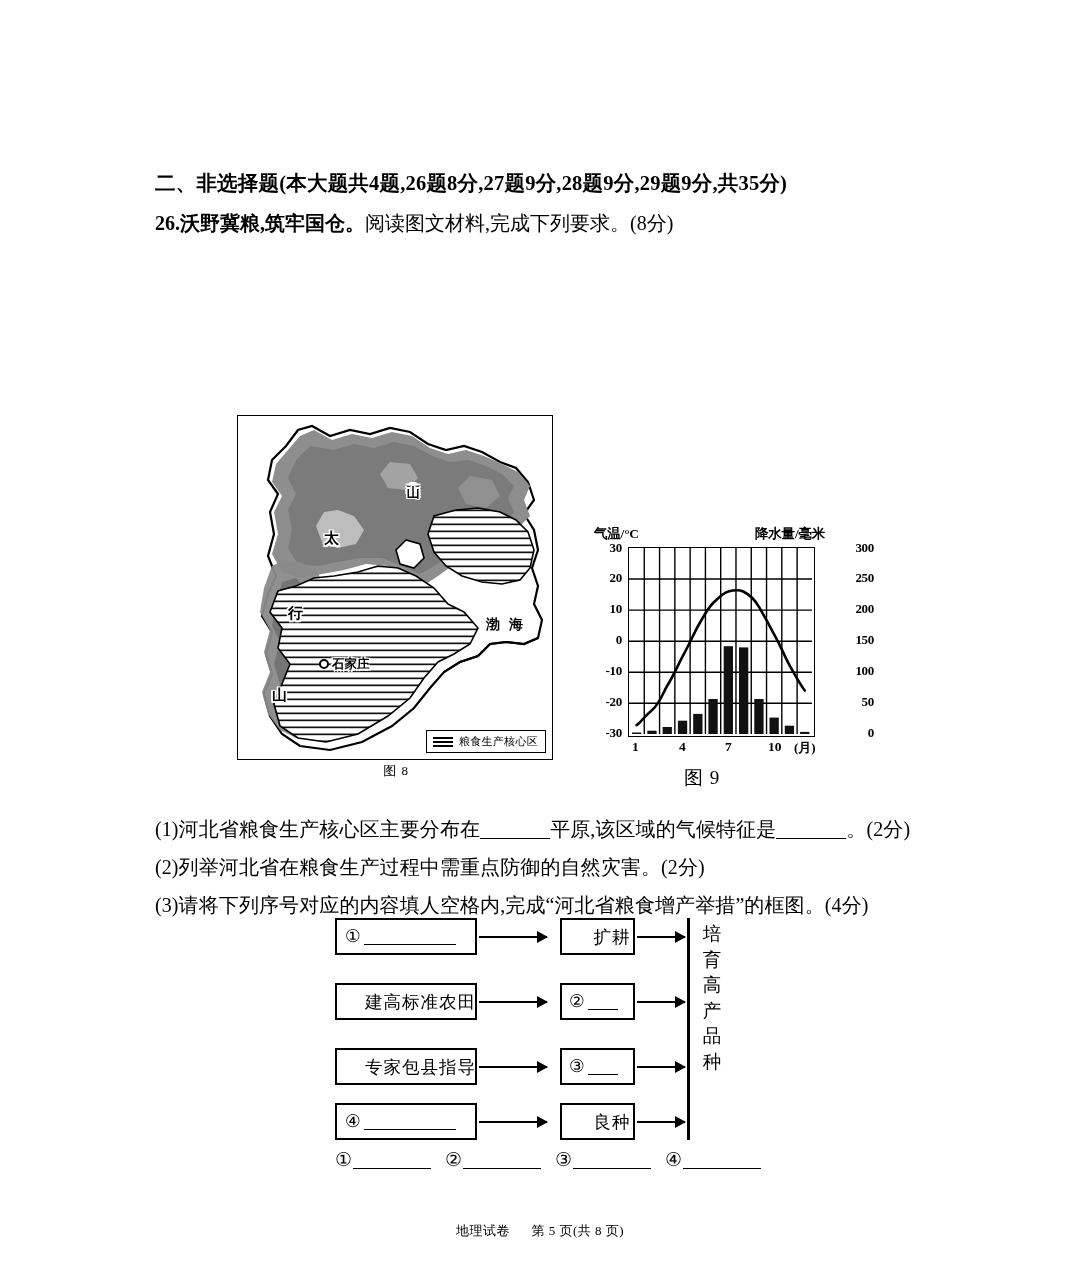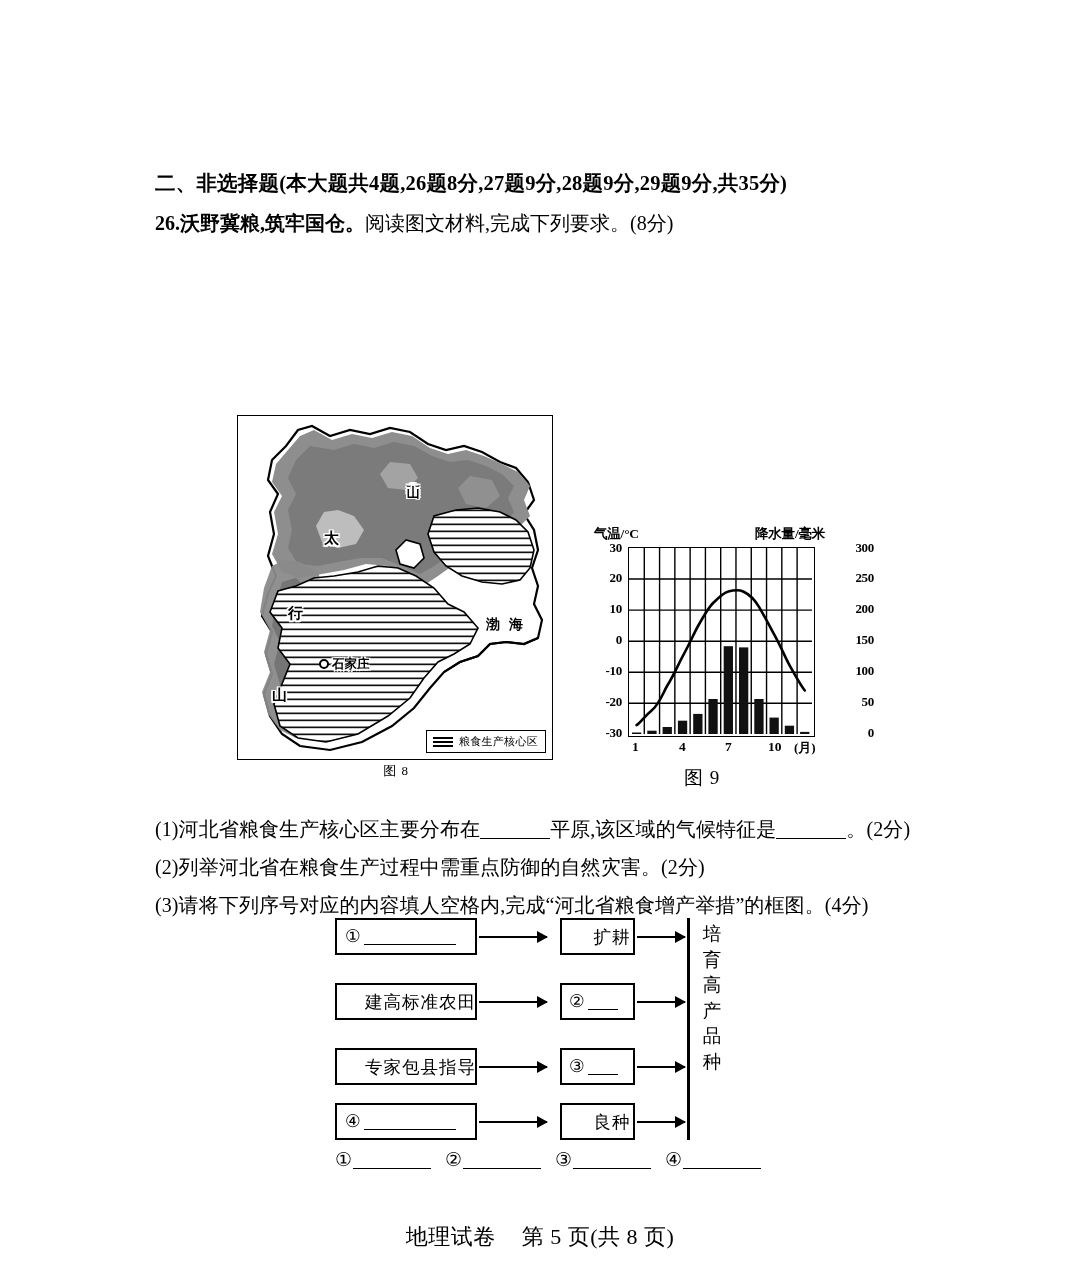--- a/index.html
+++ b/index.html
@@ -255,21 +255,21 @@
     margin-left: 1px;
   }
 
   
   .footer {
     position: absolute;
     left: 0;
     top: 1222px;
     width: 1080px;
     text-align: center;
-    font-size: 22px;
+    font-size: 13px;
     letter-spacing: 0.5px;
   }
   .footer .gap { display: inline-block; width: 14px; }
 
   
   .map-svg { position: absolute; left: 0; top: 0; }
   .legend-box {
     position: absolute;
     right: 6px;
     bottom: 6px;

